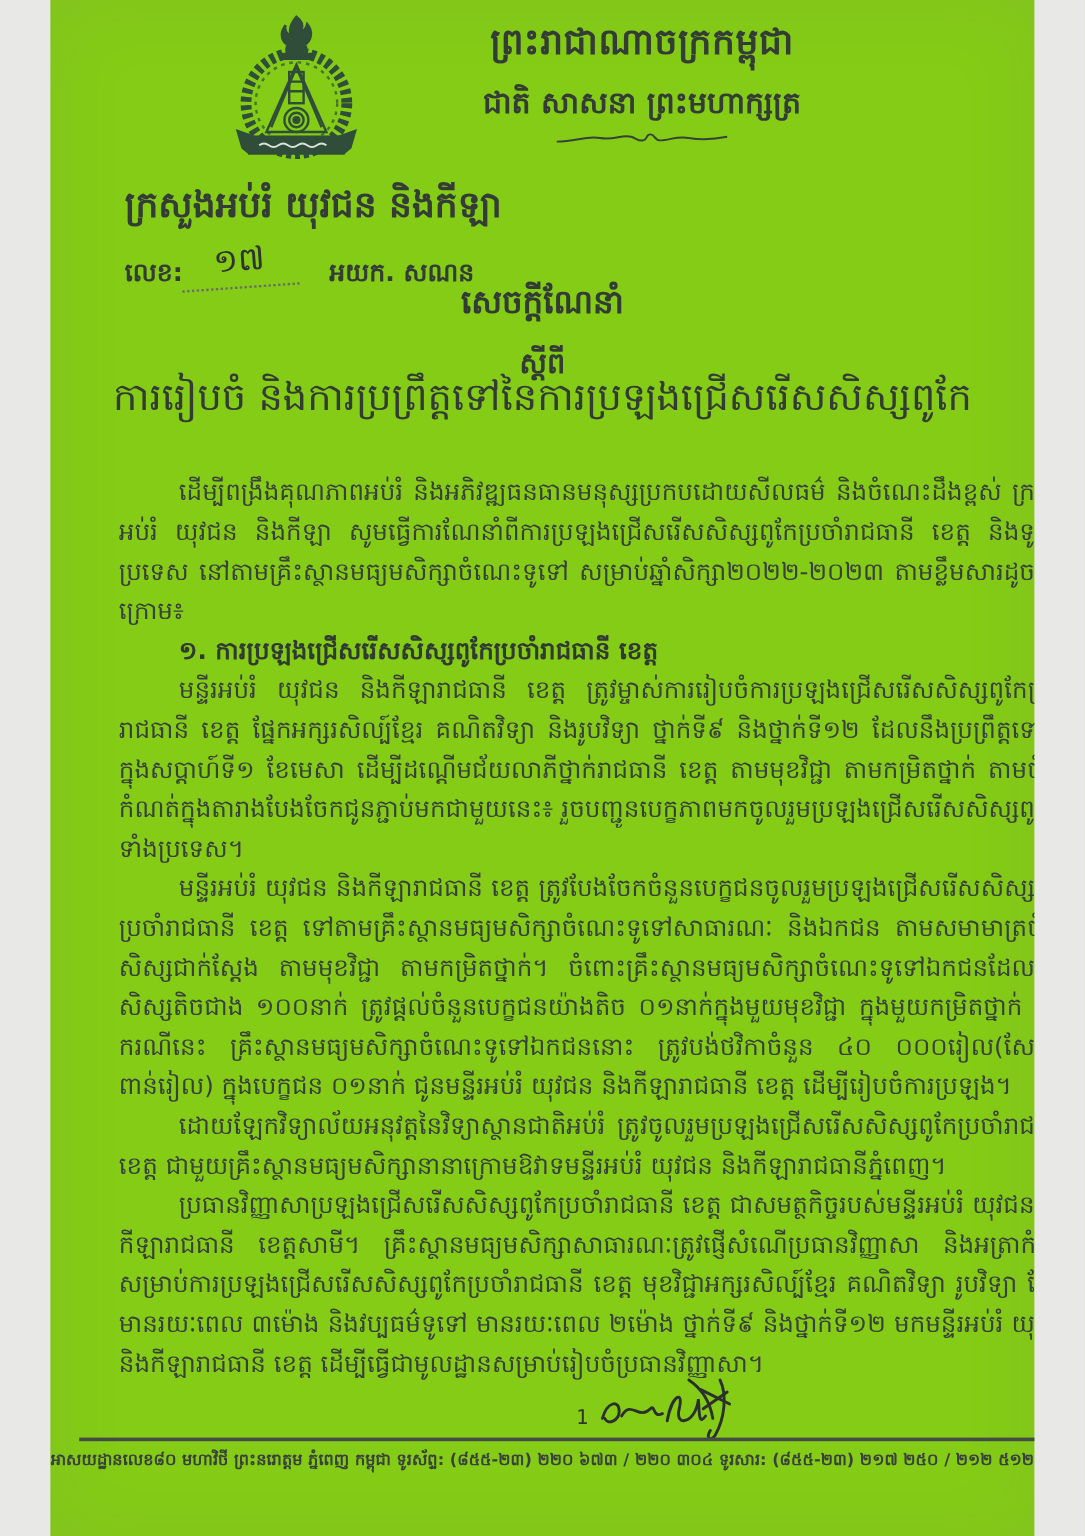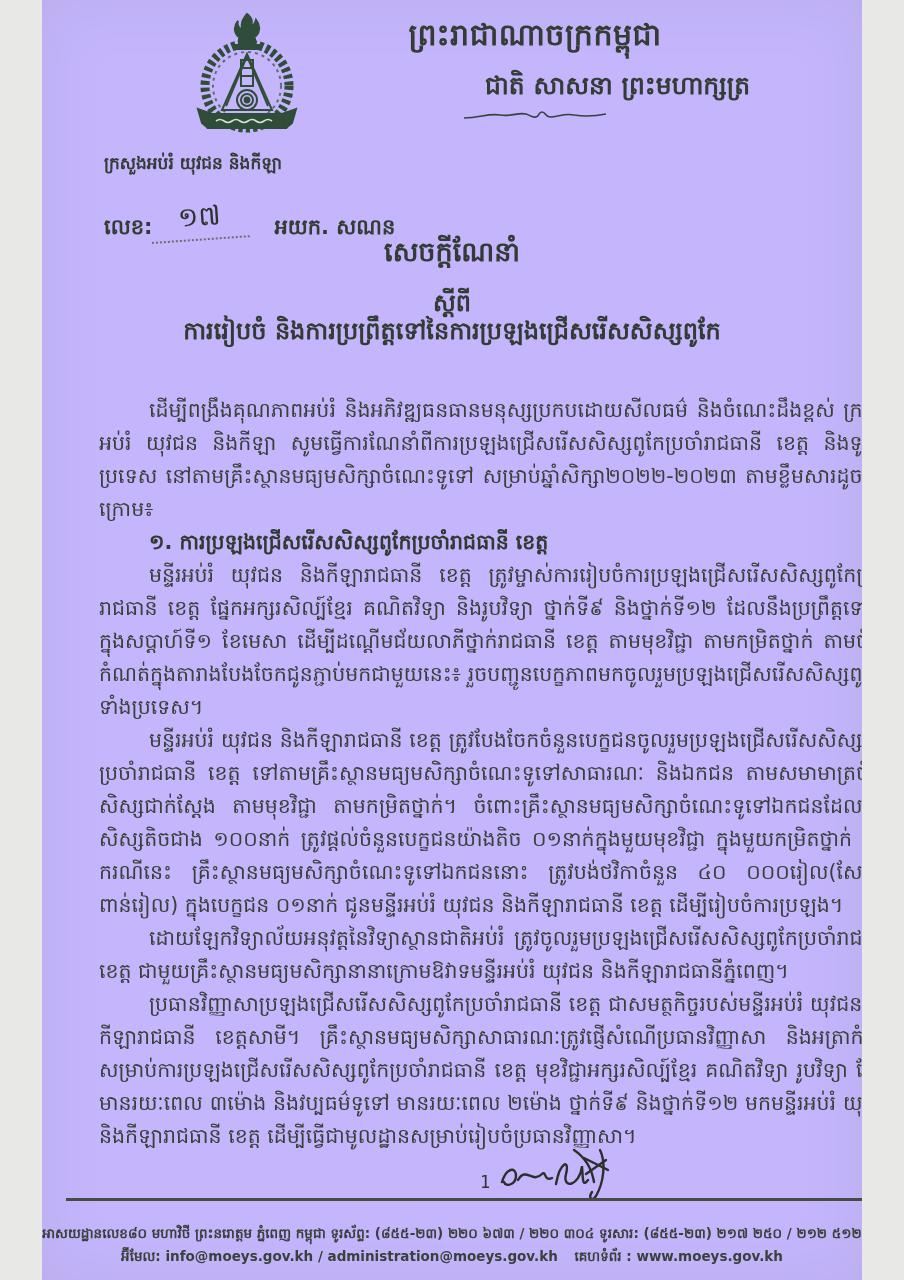--- a/index.html
+++ b/index.html
@@ -1,54 +1,54 @@
 <!DOCTYPE html>
 <html><head>
 <meta charset="utf-8">
 <style>
   html,body{margin:0;padding:0;background:#e8e8e6;}
   .page{
     position:relative;width:820px;height:1280px;margin:0 auto;
-    background:#c4b5fd;overflow:hidden;
+    background:#84cc16;overflow:hidden;
     font-family:"DejaVu Sans","Liberation Sans",sans-serif;
     color:#3a413b;
     box-shadow:inset 0 0 60px rgba(120,120,110,.12);
   }
   .emblem{position:absolute;left:140px;top:10px;width:130px;height:134px;}
   .kingdom-block{position:absolute;left:278px;top:16px;width:430px;text-align:center;}
   .kingdom-title{font-size:30px;font-weight:bold;letter-spacing:.5px;color:#343d35;}
-  .kingdom-motto{font-size:25px;font-weight:bold;margin-top:10px;color:#343d35;text-align:right;}
+  .kingdom-motto{font-size:25px;font-weight:bold;margin-top:10px;color:#343d35;}
   .flourish{margin-top:2px;}
-  .ministry{position:absolute;left:62px;top:152px;font-size:17px;font-weight:bold;color:#343d35;}
+  .ministry{position:absolute;left:62px;top:152px;font-size:30px;font-weight:bold;color:#343d35;}
   .doc-number{position:absolute;left:62px;top:203px;font-size:21px;font-weight:bold;color:#343d35;display:flex;align-items:flex-end;}
   .hand-number{
     display:inline-block;min-width:86px;text-align:center;
     border-bottom:2px dotted #6a6f68;
     font-size:27px;font-weight:normal;
     transform:rotate(-4deg);transform-origin:left bottom;
     padding:0 6px 0 6px;color:#2e332e;
   }
   .num-suffix{margin-left:24px;}
   .centered{position:absolute;left:0;width:100%;text-align:center;color:#333c34;}
   .doc-type{top:235px;font-size:27px;font-weight:bold;}
   .regarding{top:288px;font-size:24px;font-weight:bold;}
-  .subject{top:311px;font-size:24px;font-weight:bold;line-height:40px;}
+  .subject{top:311px;font-size:32px;font-weight:normal;line-height:40px;}
   .body-text{
     position:absolute;left:57px;top:394px;width:796px;
     font-size:20.5px;line-height:33px;text-align:justify;color:#39403a;
   }
   .body-text p{margin:0;text-indent:50px;}
   .section-heading{font-weight:bold;text-indent:0;color:#313a32;}
   .pagenum-row{position:absolute;left:438px;top:1150px;width:220px;height:56px;}
   .pagenum{position:absolute;left:0;top:22px;font-size:17px;color:#2f342f;
     font-family:"DejaVu Sans Mono","Liberation Mono",monospace;}
   .signature{position:absolute;left:16px;top:-6px;}
   .footer-rule{position:absolute;left:24px;top:1198px;width:856px;height:3px;background:#454c45;}
   .footer-text{position:absolute;left:0;top:1206px;width:100%;text-align:center;
-    font-size:13.5px;line-height:23px;font-weight:bold;color:#39413a;margin-top:16px;}
+    font-size:13.5px;line-height:23px;font-weight:bold;color:#39413a;}
   .footer-text .sep{padding:0 6px;}
 </style>
 </head>
 <body>
 
 <div class="page">
 
   <div class="emblem">
     <svg width="130" height="134" viewBox="0 0 130 134">
       <g fill="none" stroke="#2f4d38" stroke-width="2">
@@ -121,22 +121,15 @@
           <path d="M78 6 C90 14 96 26 98 38 M104 6 C110 18 108 38 100 52 C96 58 92 54 96 48"></path>
           <path d="M88 14 L112 26 M90 30 L110 16"></path>
         </g>
       </svg>
     </span>
   </div>
 
   <div class="footer-rule"></div>
   <div class="footer-text">
     <div>អាសយដ្ឋានលេខ៨០ មហាវិថី ព្រះនរោត្តម ភ្នំពេញ កម្ពុជា ទូរស័ព្ទ: (៨៥៥-២៣) ២២០ ៦៧៣ / ២២០ ៣០៤ ទូរសារ: (៨៥៥-២៣) ២១៧ ២៥០ / ២១២ ៥១២</div>
-    <div>
-      <span>អ៊ីមែល:</span>
-      <span>info@moeys.gov.kh / administration@moeys.gov.kh</span>
-      <span class="sep"> </span>
-      <span>គេហទំព័រ :</span>
-      <span>www.moeys.gov.kh</span>
-    </div>
   </div>
 
 </div>
 
 </body></html>

